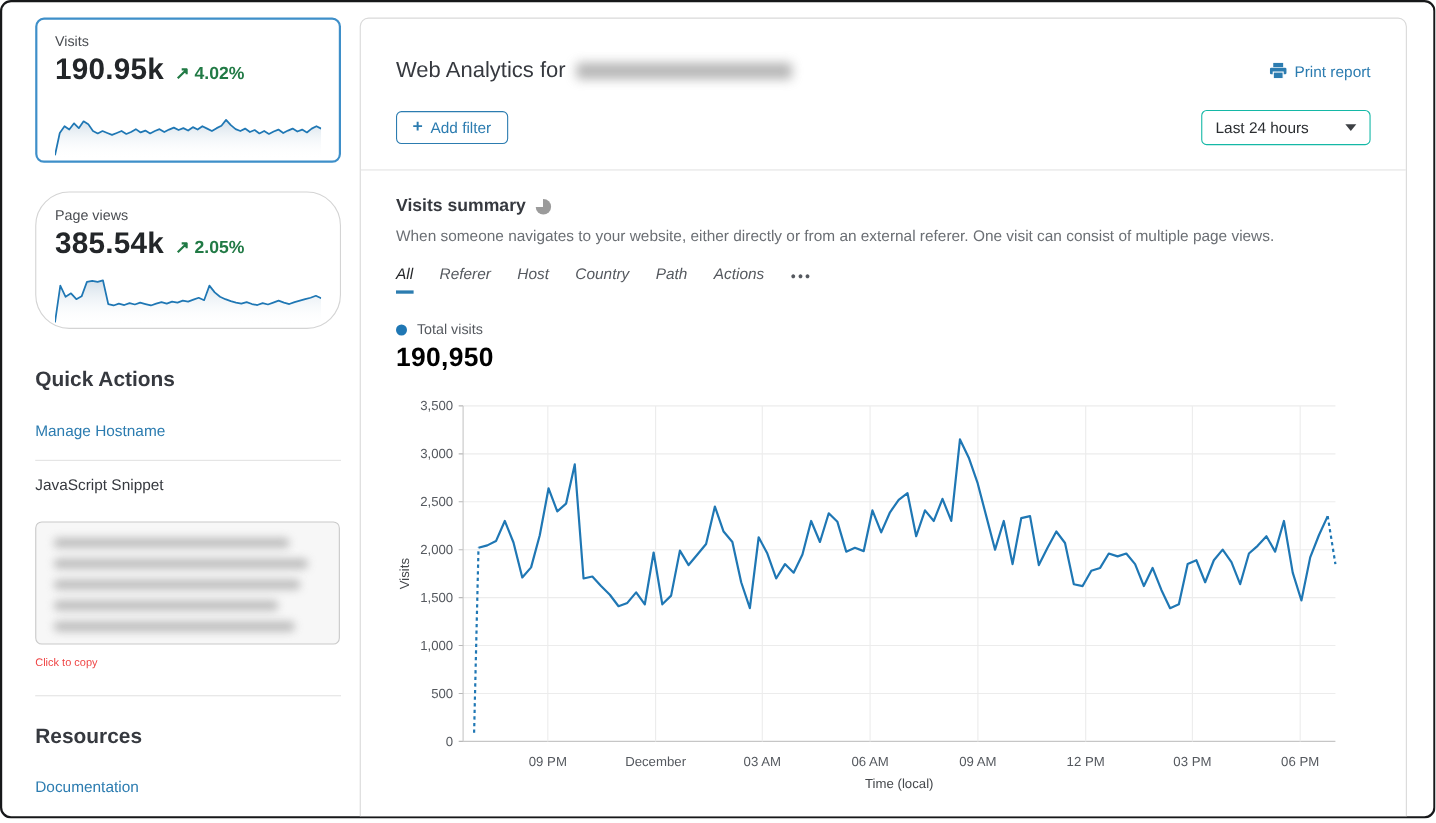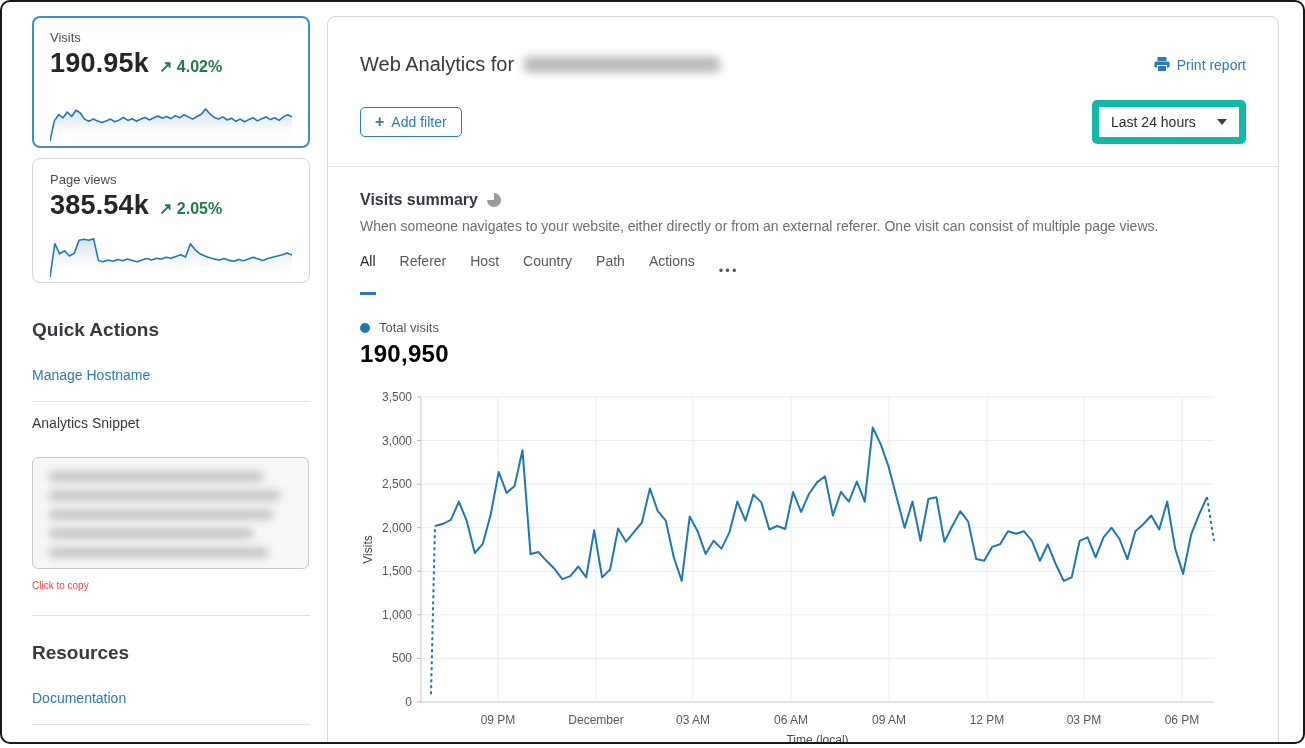--- a/index.html
+++ b/index.html
@@ -14,21 +14,21 @@
 
   
   .sidebar { position:absolute; left:30px; top:14px; width:278px; }
 
   .metric-card {
     background:#fff; border:1px solid #d4d4d4; border-radius:8px;
     height:132px; padding:13px 17px 0; display:flex; flex-direction:column;
     cursor:pointer; overflow:hidden;
   }
   .metric-card.active { border:2px solid #3e8fc9; padding:12px 16px 0; }
-  .metric-card + .metric-card { margin-top:10px; height:125px; }
+  .metric-card + .metric-card { margin-top:26px; height:125px;border-radius:31px; }
   .metric-label { font-size:13px; color:#4a4d52; }
   .metric-row { display:flex; align-items:baseline; gap:10px; margin-top:3px; }
   .metric-value { font-size:27px; font-weight:700; color:#232629; letter-spacing:.2px; }
   .metric-delta { font-size:16px; font-weight:700; color:#217a45; }
   .spark { margin-top:auto; width:100%; height:54px; display:block; }
 
   .side-heading { font-size:19px; font-weight:700; color:#36393f; }
   .qa-heading { margin-top:36px; }
   .side-link { font-size:14px; color:#2c7cb0; text-decoration:none; display:inline-block; cursor:pointer; }
   .mh-link { margin-top:26px; }
@@ -56,39 +56,39 @@
   .print-report { display:flex; align-items:center; gap:7px; color:#2c7cb0; font-size:14px; cursor:pointer; }
 
   .toolbar { display:flex; justify-content:space-between; align-items:center; margin-top:24px; }
   .add-filter {
     border:1px solid #2c7cb0; color:#2c7cb0; background:#fff; font-size:14px;
     border-radius:5px; padding:6px 14px; cursor:pointer; display:flex; gap:7px; align-items:center;
     font-family:"Liberation Sans", sans-serif;
   }
   .add-filter .plus { font-size:16px; font-weight:700; line-height:1; }
   .range-select {
-    border:7px solid #14b8a6; border-radius:5px; background:#fff; color:#2b2e31;
+    border:1px solid #14b8a6; border-radius:5px; background:#fff; color:#2b2e31;
     font-size:14px; padding:7px 12px; width:154px; display:flex; justify-content:space-between;
     align-items:center; cursor:pointer;
   }
   .caret { width:0; height:0; border-left:5px solid transparent; border-right:5px solid transparent; border-top:6px solid #3d4044; }
 
   hr.card-div { border:0; border-top:1px solid #e3e3e3; margin:22px -32px 0; }
 
   .summary-title-row { display:flex; align-items:center; gap:9px; margin-top:24px; }
   .summary-title { font-size:16px; font-weight:700; color:#36393f; }
   .help-icon {
     width:14px; height:14px; border-radius:50%;
     background:conic-gradient(#9b9b9b 0 270deg, #ffffff 270deg 360deg);
     cursor:pointer;
   }
   .summary-desc { font-size:14px; color:#6b6f74; margin-top:9px; }
 
   .tabs { display:flex; gap:24px; margin-top:19px; align-items:center; }
-  .tab { font-size:14px; color:#55595f; padding-bottom:23px; border-bottom:3px solid transparent; cursor:pointer; }
+  .tab { font-size:14px; color:#55595f; padding-bottom:7px; border-bottom:3px solid transparent; cursor:pointer;font-style:italic; }
   .tab.active { color:#26282b; border-bottom-color:#2c7cb0; }
   .tab-more { font-size:13px; color:#55595f; letter-spacing:2px; padding-bottom:7px; cursor:pointer; }
 
   .legend-row { display:flex; align-items:center; gap:9px; margin-top:25px; }
   .legend-dot { width:10px; height:10px; border-radius:50%; background:#1f77b4; }
   .legend-label { font-size:13px; color:#55595f; }
   .total-value { font-size:24px; font-weight:700; color:#000000; margin-top:5px; letter-spacing:.3px; }
 
   .chart-wrap { position:relative; margin:14px 0 0 -2px; width:920px; height:380px; }
   .chart-wrap svg { display:block; }
@@ -132,21 +132,21 @@
             </linearGradient>
           </defs>
           <path d="M0,52 L0.0,49.1 L4.9,15.7 L9.8,25.8 L14.8,22.7 L19.7,28.0 L24.6,25.4 L29.5,12.2 L34.4,11.3 L39.4,12.2 L44.3,10.8 L49.2,32.4 L54.1,33.7 L59.0,32.0 L64.0,33.3 L68.9,31.5 L73.8,32.8 L78.7,31.1 L83.6,32.4 L88.6,33.7 L93.5,32.0 L98.4,30.6 L103.3,32.0 L108.2,30.2 L113.2,31.1 L118.1,29.3 L123.0,30.2 L127.9,28.4 L132.8,26.7 L137.8,28.9 L142.7,15.7 L147.6,21.8 L152.5,25.8 L157.4,28.0 L162.4,29.8 L167.3,31.1 L172.2,32.0 L177.1,30.6 L182.0,32.4 L187.0,33.3 L191.9,31.5 L196.8,32.8 L201.7,31.1 L206.6,29.3 L211.6,31.1 L216.5,32.4 L221.4,30.6 L226.3,29.3 L231.2,28.0 L236.2,26.7 L241.1,24.9 L246.0,27.1 L246,52 Z" fill="url(#sg1)"></path>
           <polyline points="0.0,49.1 4.9,15.7 9.8,25.8 14.8,22.7 19.7,28.0 24.6,25.4 29.5,12.2 34.4,11.3 39.4,12.2 44.3,10.8 49.2,32.4 54.1,33.7 59.0,32.0 64.0,33.3 68.9,31.5 73.8,32.8 78.7,31.1 83.6,32.4 88.6,33.7 93.5,32.0 98.4,30.6 103.3,32.0 108.2,30.2 113.2,31.1 118.1,29.3 123.0,30.2 127.9,28.4 132.8,26.7 137.8,28.9 142.7,15.7 147.6,21.8 152.5,25.8 157.4,28.0 162.4,29.8 167.3,31.1 172.2,32.0 177.1,30.6 182.0,32.4 187.0,33.3 191.9,31.5 196.8,32.8 201.7,31.1 206.6,29.3 211.6,31.1 216.5,32.4 221.4,30.6 226.3,29.3 231.2,28.0 236.2,26.7 241.1,24.9 246.0,27.1" fill="none" stroke="#1f77b4" stroke-width="1.6" stroke-linejoin="round"></polyline>
         </svg>
     </div>
 
     <div class="side-heading qa-heading">Quick Actions</div>
     <a class="side-link mh-link">Manage Hostname</a>
     <hr class="side-div">
-    <div class="snippet-label">Analytics Snippet</div>
+    <div class="snippet-label">JavaScript Snippet</div>
 
     <div class="snippet-box">
       <div class="blur-line" style="width:88%"></div>
       <div class="blur-line" style="width:95%"></div>
       <div class="blur-line" style="width:92%"></div>
       <div class="blur-line" style="width:84%"></div>
       <div class="blur-line" style="width:90%"></div>
     </div>
     <div class="click-copy">Click to copy</div>
 

